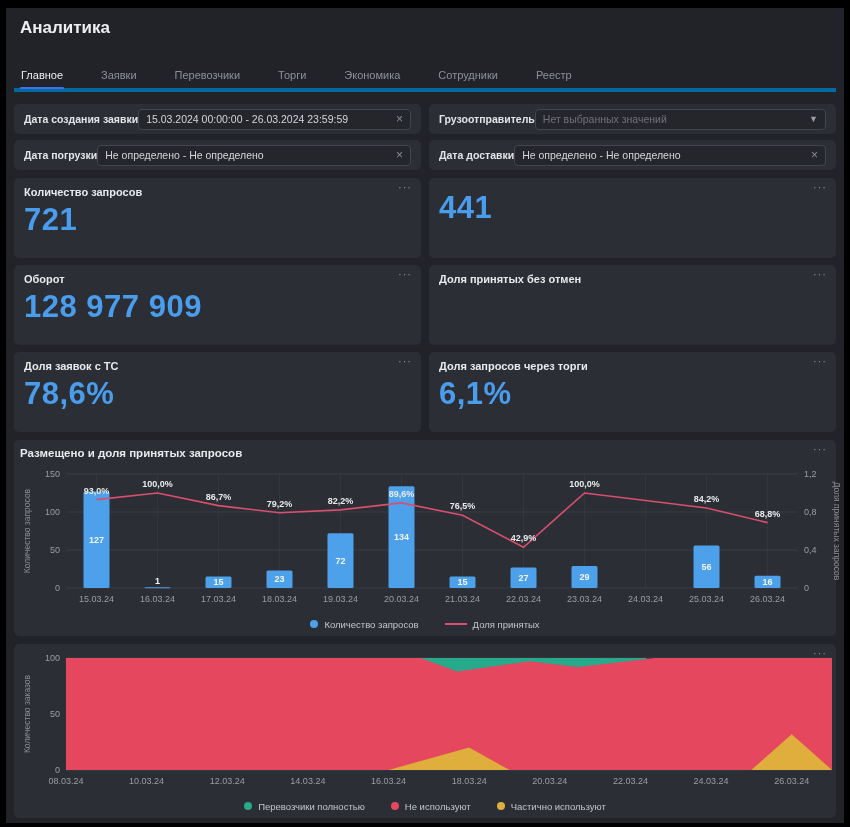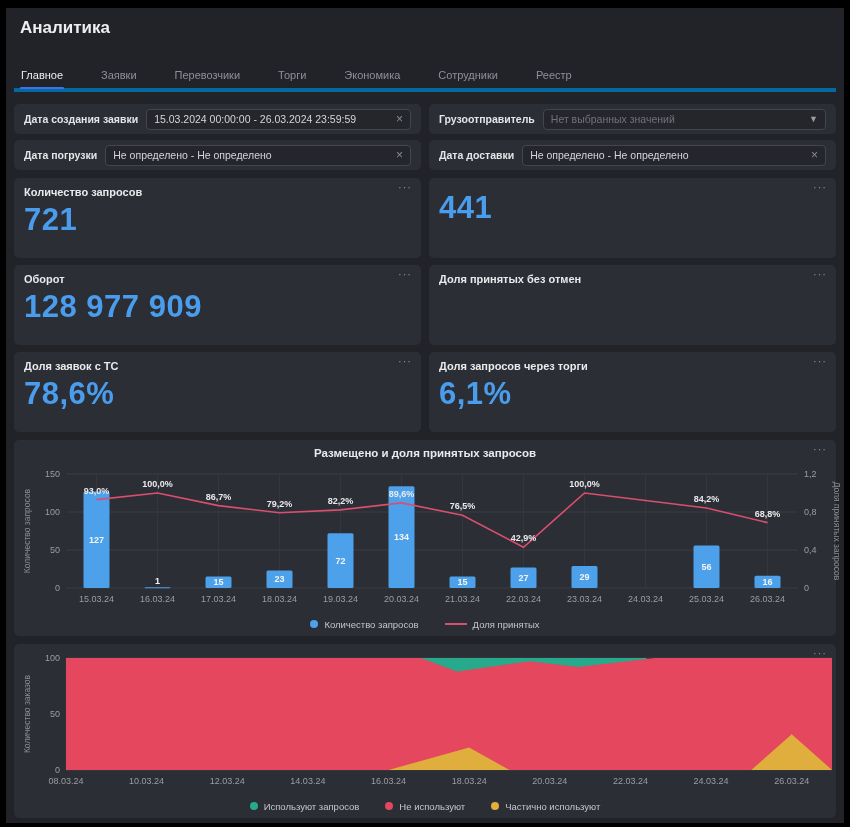--- a/index.html
+++ b/index.html
@@ -8,36 +8,36 @@
   .app { position:absolute; left:6px; top:8px; width:838px; height:815px; background:#222329; overflow:hidden; padding:8px 8px 6px 8px; }
 
   .page-title { color:#eceef0; font-size:17px; font-weight:700; padding:2px 0 0 6px; }
 
   .tabs { display:flex; gap:36px; margin-top:27px; padding:0 6px; border-bottom:4px solid #0369a1; }
   .tab { color:#8d9097; font-size:11px; padding:4px 1px 7px 1px; cursor:pointer; position:relative; }
   .tab.active { color:#eceef0; }
   .tab.active::after { content:""; position:absolute; left:0; right:0; bottom:-1px; height:2px; background:#4270e8; border-radius:2px; }
 
   .filters { display:grid; grid-template-columns:1fr 1fr; gap:6px 8px; margin-top:12px; }
-  .filter-card { background:#2c2e35; border-radius:5px; height:30px; display:flex; align-items:center; padding:0 10px; gap:8px;justify-content:center; }
+  .filter-card { background:#2c2e35; border-radius:5px; height:30px; display:flex; align-items:center; padding:0 10px; gap:0;justify-content:center; }
   .filter-label { color:#e3e5e8; font-size:10.5px; font-weight:700; white-space:nowrap; }
   .filter-input { flex:1; height:21px; background:#25262c; border:1px solid #44464e; border-radius:4px; display:flex; align-items:center; padding:0 7px; gap:6px; }
   .filter-value { flex:1; color:#d3d5da; font-size:10.5px; white-space:nowrap; overflow:hidden; }
   .filter-value.placeholder { color:#70737b; }
   .clear-icon { color:#8a8d94; font-size:12px; line-height:1; cursor:pointer; }
   .chevron-icon { color:#9a9da4; font-size:9px; cursor:pointer; }
 
   .kpis { display:grid; grid-template-columns:1fr 1fr; gap:7px 8px; margin-top:8px; }
   .kpi-card { background:#2c2e35; border-radius:5px; height:80px; padding:8px 10px; position:relative; }
   .kpi-title { color:#e8eaec; font-size:11px; font-weight:700; }
   .kpi-value { color:#4a9ded; font-size:31px; font-weight:700; margin-top:4px; letter-spacing:0.5px; }
   .dots { position:absolute; top:4px; right:9px; color:#8d9097; font-size:11px; letter-spacing:1px; cursor:pointer; line-height:1; }
 
   .chart-card { background:#2c2e35; border-radius:5px; margin-top:8px; padding:4px 6px 2px 6px; position:relative; }
-  .chart-title { display:block; text-align:center; color:#e8eaec; font-size:11.5px; font-weight:700; padding:3px 0 1px 0; }
+  .chart-title { display:block; color:#e8eaec; font-size:11.5px; font-weight:700; padding:3px 0 1px 0; }
   .legend { display:flex; justify-content:center; gap:26px; align-items:center; height:20px; }
   .lg { display:flex; align-items:center; gap:6px; color:#c3c6cc; font-size:9.5px; cursor:pointer; }
   .dot { width:8px; height:8px; border-radius:50%; display:inline-block; }
   .line-swatch { width:22px; height:2px; display:inline-block; }
 
   svg text { font-family:"Liberation Sans", sans-serif; }
 </style>
 </head>
 <body>
 
@@ -237,21 +237,21 @@
           <line x1="46" y1="122" x2="812" y2="122" stroke="#3b3d45" stroke-width="1"></line>
           <text x="40" y="125" text-anchor="end" font-size="9" fill="#9a9da4">0</text>
           <path d="M 46 122 L 46 122 L 368.5263157894737 122 L 392.7157894736842 10 L 626.5473684210526 10 L 650.7368421052631 122 L 812 122 L 812 122 Z" fill="#27a98b"></path>
           <path d="M 46 122 L 46 10 L 400.7789473684211 10 L 437.06315789473683 23.439999999999998 L 509.63157894736844 13.36 L 558.0105263157894 18.959999999999994 L 634.6105263157895 10 L 812 10 L 812 122 Z" fill="#e5475f"></path>
           <path d="M 46 122 L 46 122 L 368.5263157894737 122 L 449.1578947368421 99.6 L 489.4736842105263 122 L 731.3684210526316 122 L 771.6842105263158 86.16 L 812 122 L 812 122 Z" fill="#dfae3c"></path>
           <text x="10" y="66" text-anchor="middle" font-size="8.5" fill="#8a8d93" transform="rotate(-90 10 66)">Количество заказов</text>
         </svg>
     <div class="legend">
       <span class="lg">
         <i class="dot" style="background: rgb(39, 169, 139);"></i>
-        <span>Используют запросов</span>
+        <span>Перевозчики полностью</span>
       </span>
       <span class="lg">
         <i class="dot" style="background: rgb(229, 71, 95);"></i>
         <span>Не используют</span>
       </span>
       <span class="lg">
         <i class="dot" style="background: rgb(223, 174, 60);"></i>
         <span>Частично используют</span>
       </span>
     </div>

